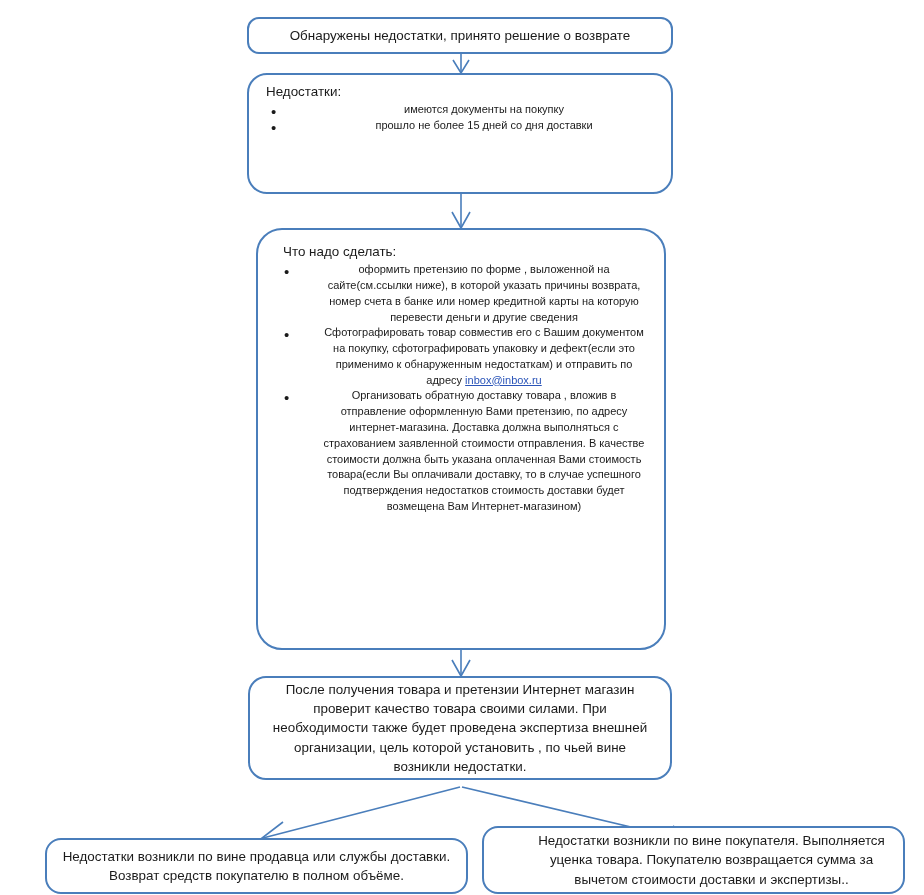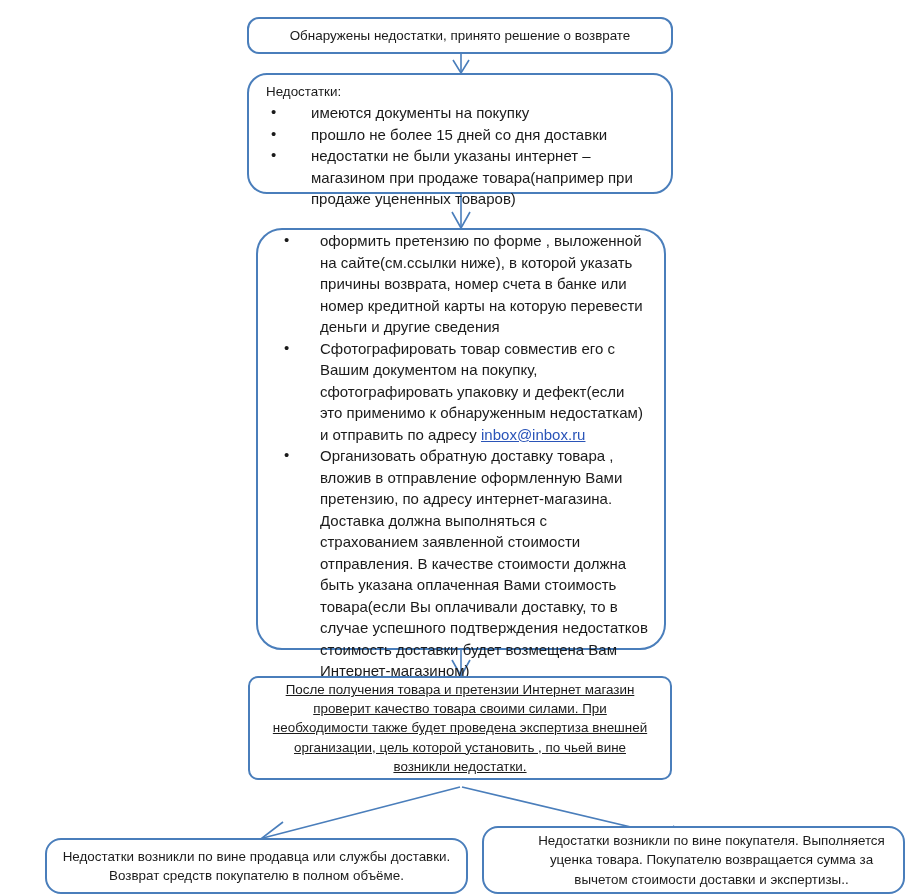--- a/index.html
+++ b/index.html
@@ -74,22 +74,21 @@
     width: 410px;
     height: 422px;
     border-radius: 26px;
   }
   
   #node-inspection {
     left: 248px;
     top: 676px;
     width: 424px;
     height: 104px;
-    border-radius: 10px;
-    text-decoration: underline;
+    border-radius: 18px;
   }
   
   #node-seller-fault {
     left: 45px;
     top: 838px;
     width: 423px;
     height: 56px;
     border-radius: 16px;
   }
   
@@ -107,22 +106,23 @@
   }
   ul.bullets {
     list-style: none;
     margin: 0;
     padding: 0 14px 0 20px;
   }
   ul.bullets > li {
     position: relative;
     padding-left: 42px;
     margin: 0 0 0 0;
-    font-size: 15px;
+    font-size: 11px;
     line-height: 1.435;
+    text-align: center;
   }
   ul.bullets > li::before {
     content: "\2022";
     position: absolute;
     left: 2px;
     top: -1px;
     font-size: 15px;
     color: #1a1a1a;
   }
   #node-todo ul.bullets > li {
@@ -174,25 +174,25 @@
 
   <div class="node centered" id="node-start">
     <div class="node-inner">Обнаружены недостатки, принято решение о возврате</div>
   </div>
 
   <div class="node" id="node-requirements">
     <div class="block-title">Недостатки:</div>
     <ul class="bullets">
       <li>имеются документы на покупку</li>
       <li>прошло не более 15 дней со дня доставки</li>
-      <li>недостатки не были указаны интернет –магазином при продаже товара(например при продаже уцененных товаров)</li>
     </ul>
   </div>
 
   <div class="node" id="node-todo">
+    <div class="block-title">Что надо сделать:</div>
     <ul class="bullets">
       <li>оформить претензию по форме , выложенной на  сайте(см.ссылки ниже), в которой указать причины возврата, номер счета в банке или номер кредитной карты на которую перевести деньги и другие сведения</li>
       <li><span>Сфотографировать товар совместив его с Вашим документом на покупку, сфотографировать упаковку и дефект(если  это применимо к обнаруженным недостаткам) и отправить по адресу </span><a class="maillink" href="#">inbox@inbox.ru</a><span></span></li>
       <li>Организовать  обратную  доставку товара , вложив в отправление оформленную  Вами претензию, по адресу интернет-магазина. Доставка должна выполняться с страхованием заявленной стоимости отправления.  В качестве стоимости должна быть указана оплаченная Вами стоимость товара(если Вы оплачивали доставку, то в случае успешного подтверждения недостатков стоимость доставки будет возмещена Вам Интернет-магазином)</li>
     </ul>
   </div>
 
   <div class="node centered" id="node-inspection">
     <div class="node-inner">После получения товара и претензии Интернет магазин проверит качество товара своими силами. При необходимости также будет проведена  экспертиза внешней организации, цель которой установить , по чьей вине возникли недостатки.</div>
   </div>

